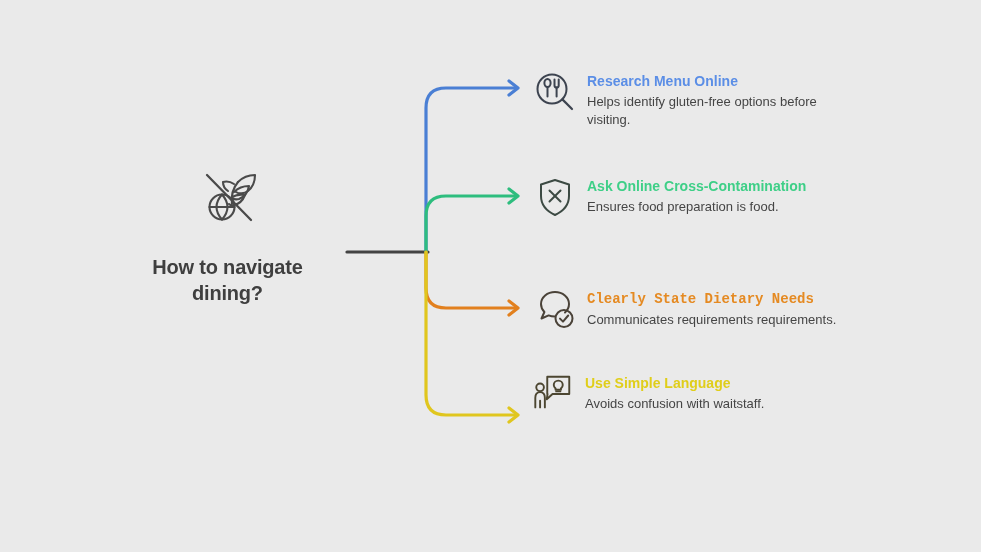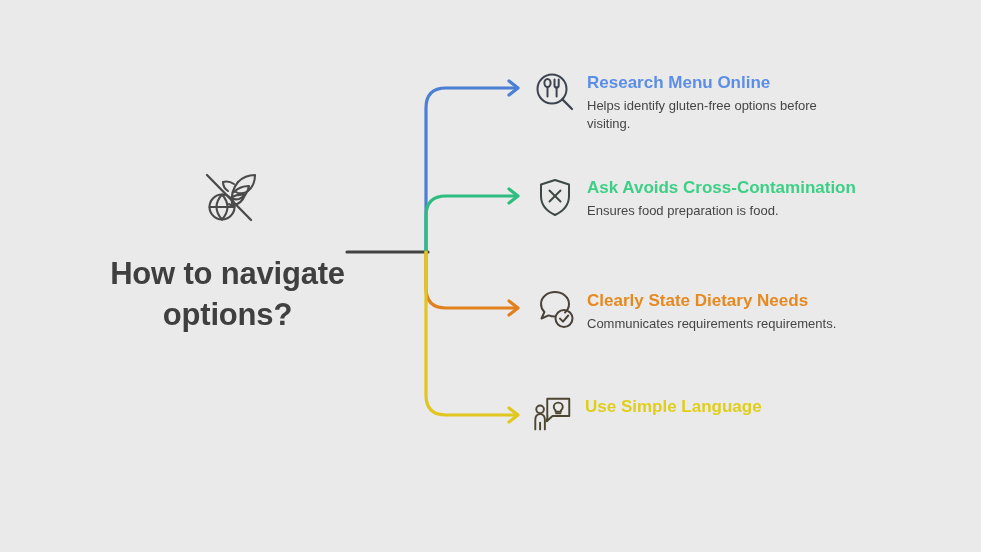--- a/index.html
+++ b/index.html
@@ -30,21 +30,21 @@
     align-items: center;
   }
   #root-icon {
     width: 76px;
     height: 76px;
     display: block;
   }
   #root-title {
     margin-top: 18px;
     text-align: center;
-    font-size: 31px;
+    font-size: 20px;
     font-weight: bold;
     line-height: 1.32;
     color: #3f3f3f;
     letter-spacing: -0.2px;
   }
 
   
   #connectors {
     position: absolute;
     left: 0;
@@ -65,36 +65,36 @@
     width: 44px;
     height: 44px;
     margin-right: 10px;
   }
   .branch-icon svg { display: block; }
   .branch-text {
     flex: 1 1 auto;
     padding-top: 2px;
   }
   .branch-title {
-    font-size: 17px;
+    font-size: 14px;
     font-weight: bold;
     line-height: 1.35;
     margin: 0 0 2px 0;
   }
   .branch-desc {
     font-size: 13px;
     line-height: 1.42;
     color: #454545;
     margin: 0;
   }
 
   #branch-0 { left: 533px; top: 70px;  width: 330px; }
   #branch-1 { left: 533px; top: 175px; width: 330px; }
   #branch-2 { left: 533px; top: 288px; width: 330px; }
-  #branch-3 { left: 531px; top: 394px; width: 330px; }
+  #branch-3 { left: 531px; top: 372px; width: 330px; }
 </style>
 </head>
 <body style="background: rgb(234, 234, 234);">
 
 <div id="canvas">
 
   <div id="root-node">
     <span id="root-icon-wrap">
       <svg id="root-icon" viewBox="0 0 76 76" fill="none" stroke="#4a4a4a" stroke-width="2.1" stroke-linecap="round" stroke-linejoin="round">
 
@@ -107,21 +107,21 @@
         <circle cx="32" cy="47" r="12.5"></circle>
         <path d="M32 34.5 C28 39 26.5 43 26.5 47 C26.5 51 28 55 32 59.5"></path>
         <path d="M32 34.5 C36 39 37.5 43 37.5 47 C37.5 51 36 55 32 59.5"></path>
         <path d="M19.5 47 H44.5"></path>
 
         <path d="M17 15 L61 60" stroke-width="2.3"></path>
       </svg>
     </span>
     <div id="root-title">
       <div>How to navigate</div>
-      <div>options?</div>
+      <div>dining?</div>
     </div>
   </div>
 
   <svg id="connectors" viewBox="0 0 981 552">
 
     <path d="M347 252 H428" stroke="#434343" stroke-width="3.2" fill="none" stroke-linecap="round"></path>
 
     <path d="M426 252 V108 Q426 88 446 88 H516" stroke="#4a7fd4" stroke-width="3.2" fill="none" stroke-linecap="round" stroke-linejoin="round"></path>
     <path d="M509 81 L518 88 L509 95" stroke="#4a7fd4" stroke-width="3.2" fill="none" stroke-linecap="round" stroke-linejoin="round"></path>
 
@@ -156,51 +156,52 @@
 
   <div class="branch" id="branch-1">
     <span class="branch-icon">
       <svg viewBox="0 0 44 44" fill="none" stroke="#3c4a43" stroke-width="2" stroke-linecap="round" stroke-linejoin="round">
         <path d="M22 5 L36 9.5 V21 C36 30 29.5 36.5 22 40 C14.5 36.5 8 30 8 21 V9.5 Z"></path>
         <path d="M16.5 15.5 L27.5 26.5"></path>
         <path d="M27.5 15.5 L16.5 26.5"></path>
       </svg>
     </span>
     <div class="branch-text">
-      <p class="branch-title" style="color: rgb(62, 207, 135);">Ask Avoids Cross-Contamination</p>
+      <p class="branch-title" style="color: rgb(62, 207, 135);">Ask Online Cross-Contamination</p>
       <p class="branch-desc">Ensures food preparation is food.</p>
     </div>
   </div>
 
   <div class="branch" id="branch-2">
     <span class="branch-icon">
       <svg viewBox="0 0 44 44" fill="none" stroke="#4a4238" stroke-width="2" stroke-linecap="round" stroke-linejoin="round">
         <path d="M32 24.5 C34.5 22.2 36 19.2 36 16 C36 9.4 29.7 4 22 4 C14.3 4 8 9.4 8 16 C8 19 9.3 21.8 11.4 24 L8.5 30.5 L15.6 27.4 C17.5 28.2 19.7 28.6 22 28.6"></path>
         <circle cx="31" cy="30.5" r="8.5"></circle>
         <path d="M27 30.6 L30 33.6 L35.2 27.5"></path>
       </svg>
     </span>
     <div class="branch-text">
-      <p class="branch-title" style="color: rgb(229, 138, 34);">Clearly State Dietary Needs</p>
+      <p class="branch-title" style="color: rgb(229, 138, 34); font-family: Liberation Mono, monospace;">Clearly State Dietary Needs</p>
       <p class="branch-desc">Communicates requirements requirements.</p>
     </div>
   </div>
 
   <div class="branch" id="branch-3">
     <span class="branch-icon">
       <svg viewBox="0 0 46 46" fill="none" stroke="#4c4631" stroke-width="2" stroke-linecap="round" stroke-linejoin="round">
 
         <circle cx="9.5" cy="16" r="4"></circle>
         <path d="M4.5 37 V27 C4.5 23.2 6.7 21 9.5 21 C12.3 21 14.5 23.2 14.5 27 V37"></path>
         <path d="M9.5 30 V37"></path>
 
         <path d="M17 5 H40 V23 H22.5 L16.5 28.5 L17.3 23 H17 Z"></path>
 
         <path d="M28.5 9 C25.8 9 23.8 11 23.8 13.5 C23.8 15.2 24.8 16.3 25.7 17.2 V18.6 H31.3 V17.2 C32.2 16.3 33.2 15.2 33.2 13.5 C33.2 11 31.2 9 28.5 9 Z"></path>
         <path d="M26.3 20.3 H30.7"></path>
       </svg>
     </span>
     <div class="branch-text">
       <p class="branch-title" style="color: rgb(224, 206, 26);">Use Simple Language</p>
+      <p class="branch-desc">Avoids confusion with waitstaff.</p>
     </div>
   </div>
 
 </div>
 
 </body></html>

